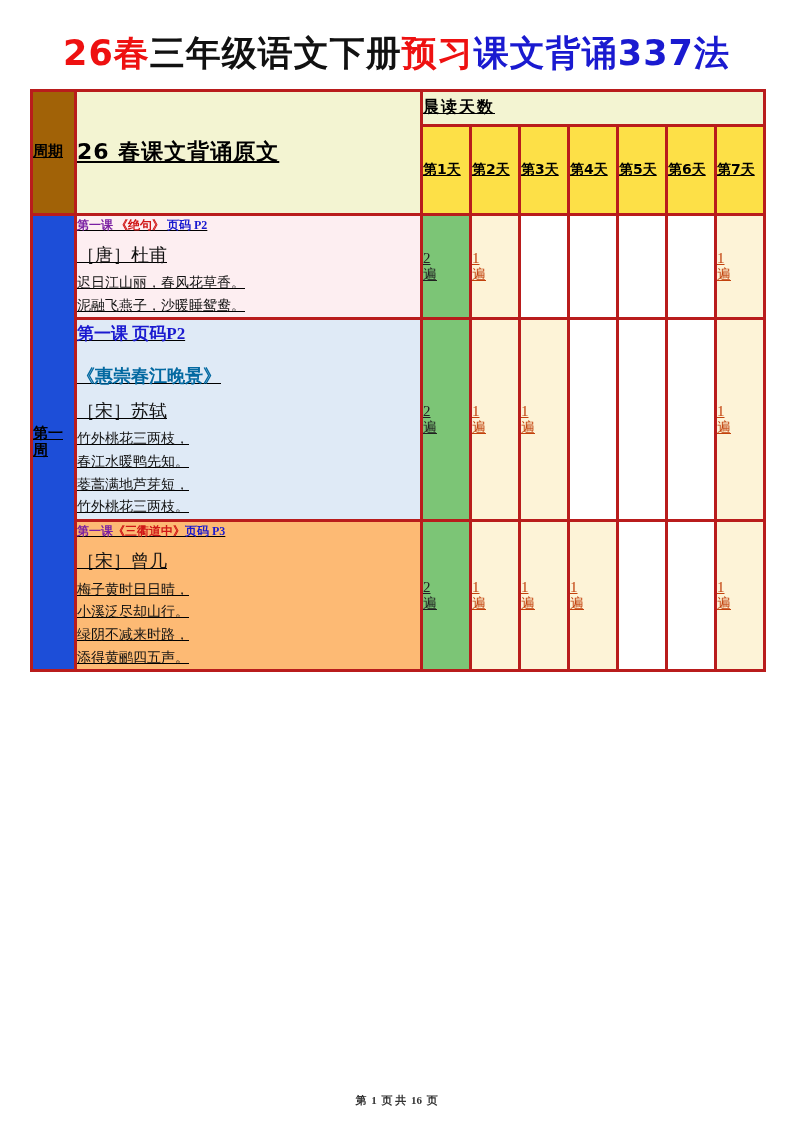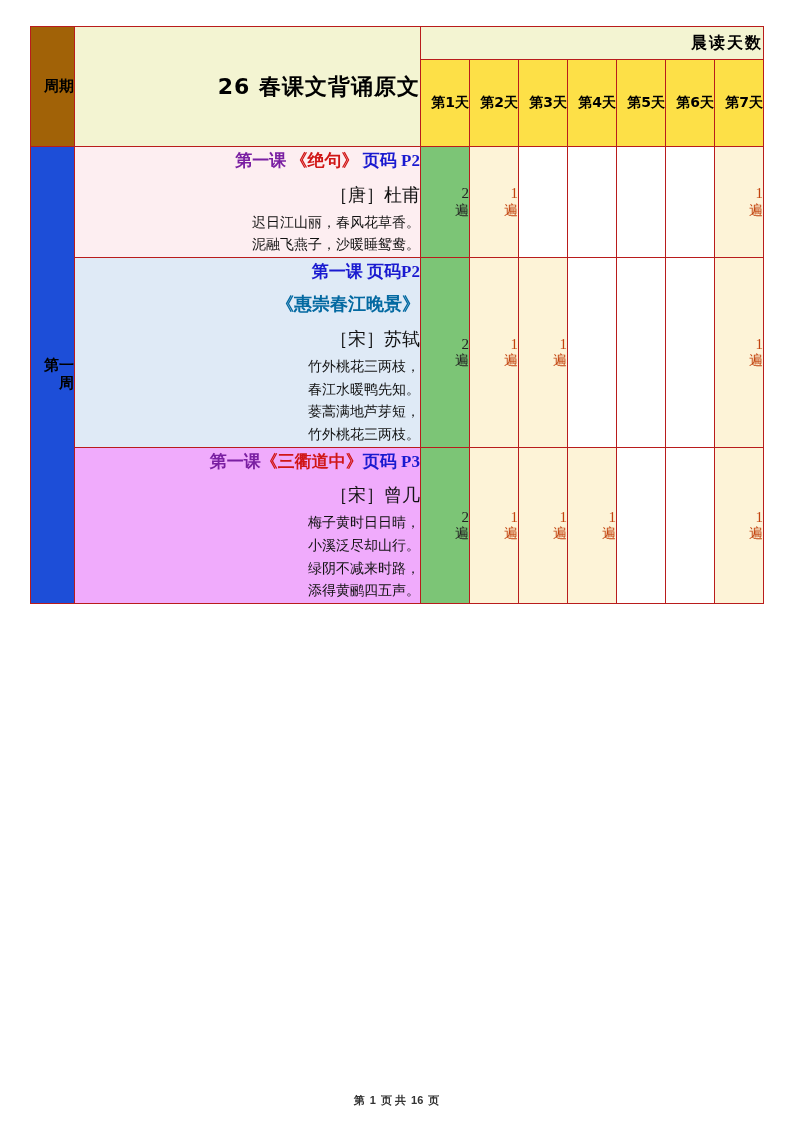--- a/index.html
+++ b/index.html
@@ -37,24 +37,25 @@
   .t-black { color: #111111; }
   .t-blue { color: #1a1ad0; }
 
   
   table.sheet {
     border-collapse: collapse;
     width: 733px;
     table-layout: fixed;
   }
   table.sheet td, table.sheet th {
-    border: 1px solid #b91c1c;
+    border: 3px solid #b91c1c;
     padding: 0;
     vertical-align: middle;
-    text-align: right;
+    text-align: left;
+    text-decoration: underline;
   }
 
   
   .hdr-cycle {
     width: 44px;
     background: #a16207;
     font-family: "DejaVu Sans", "Liberation Sans", sans-serif;
     font-weight: bold;
     font-size: 15px;
     line-height: 1.15;
@@ -97,54 +98,53 @@
   }
 
   
   .lesson {
     text-align: center;
     padding: 10px 6px 14px 6px;
     line-height: 1.62;
   }
   .lesson .head {
     font-weight: bold;
-    font-size: 17px;
+    font-size: 12px;
     margin-bottom: 6px;
     white-space: nowrap;
-    padding-left: 35px;
   }
   .lesson .head .t1 { color: #7a1fa2; }
   .lesson .head .t2 { color: #d01616; }
   .lesson .head .t3 { color: #1a1ad0; }
   .lesson .head2 {
     font-weight: bold;
     font-size: 17px;
     color: #1a1ad0;
-    margin-bottom: 4px;
+    margin-bottom: 14px;
   }
   .lesson .title-line {
     font-weight: bold;
     font-size: 18px;
     color: #0369a1;
     margin-bottom: 6px;
   }
   .lesson .author {
     font-size: 18px;
     color: #111;
     margin-bottom: 2px;
   }
   .lesson .verse {
     font-size: 14px;
     color: #111;
   }
 
   
   .bg-pink-light { background: #fdeef1; }
   .bg-blue-light { background: #dfeaf6; }
-  .bg-pink { background: #f0abfc; }
+  .bg-pink { background: #fdba74; }
 
   
   .count {
     font-size: 14px;
     line-height: 1.15;
     color: #333;
   }
   .count .num {
     display: block;
     font-size: 15px;
@@ -158,32 +158,35 @@
   .c-white { background: #ffffff; }
   .c-cream-last { background: #fdf3d7; color: #c2420d; }
 
   
   .footer {
     position: absolute;
     left: 0;
     right: 0;
     bottom: 14px;
     text-align: center;
-    font-family: Liberation Sans, sans-serif;
+    font-family: Liberation Serif, serif;
     font-size: 11px;
     font-weight: bold;
     color: #333;
   }
   .footer span { margin: 0 1px; }
 </style>
 </head>
 <body>
 
 <div class="page">
 
+  <div class="title">
+    <span class="t-red">26春</span><span class="t-black">三年级语文下册</span><span class="t-red">预习</span><span class="t-blue">课文背诵337法</span>
+  </div>
 
   <table class="sheet">
     <colgroup>
       <col style="width:44px">
       <col style="width:346px">
       <col style="width:49px">
       <col style="width:49px">
       <col style="width:49px">
       <col style="width:49px">
       <col style="width:49px">

